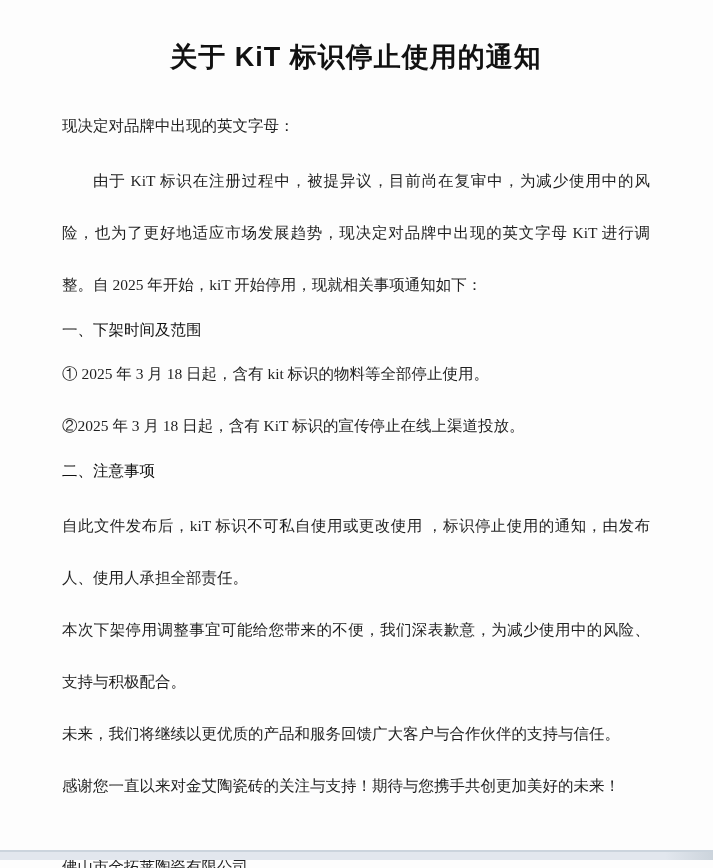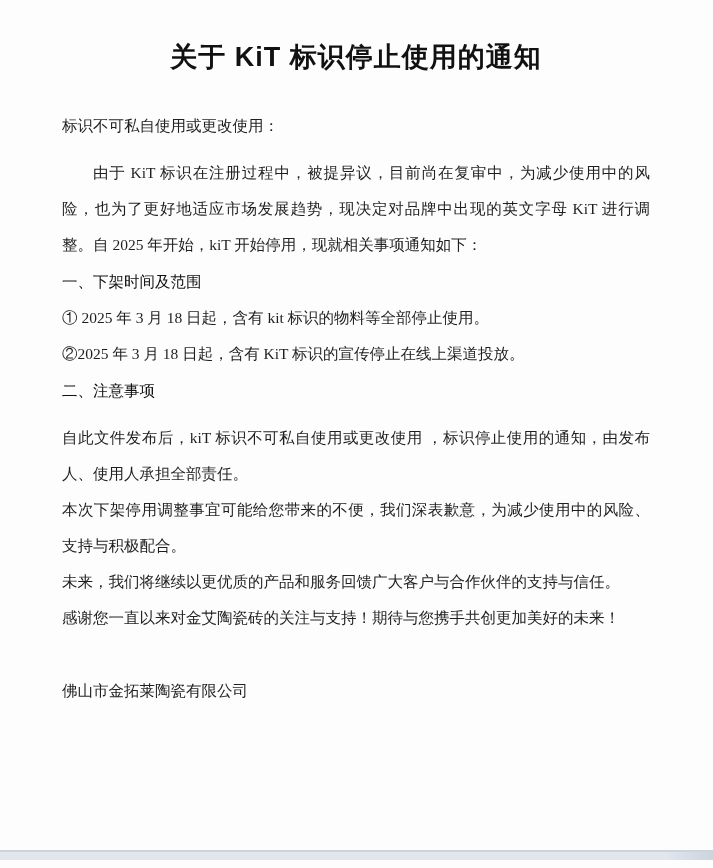--- a/index.html
+++ b/index.html
@@ -33,21 +33,21 @@
   }
   .body-text {
     font-size: 15.5px;
   }
   .salutation {
     margin: 0;
     line-height: 36px;
   }
   .para {
     margin: 0;
-    line-height: 36px;
+    line-height: 52px;
     text-align: justify;
   }
   .para.gap-top { margin-top: 11px; }
   .indent { text-indent: 2em; }
   .heading {
     font-family: "Liberation Sans", sans-serif;
     font-weight: normal;
     font-size: 15.5px;
     line-height: 37px;
     margin: 0;
@@ -88,21 +88,21 @@
 </style>
 </head>
 <body>
 
 <div class="page">
 
   <h1 class="title">关于 KiT 标识停止使用的通知</h1>
 
   <div class="body-text">
 
-    <p class="salutation">标识不可私自使用或更改使用：</p>
+    <p class="salutation">现决定对品牌中出现的英文字母：</p>
 
     <p class="para indent gap-top">由于 KiT 标识在注册过程中，被提异议，目前尚在复审中，为减少使用中的风险，也为了更好地适应市场发展趋势，现决定对品牌中出现的英文字母 KiT 进行调整。自 2025 年开始，kiT 开始停用，现就相关事项通知如下：</p>
 
     <h2 class="heading">一、下架时间及范围</h2>
 
     <p class="para">① 2025 年 3 月 18 日起，含有 kit 标识的物料等全部停止使用。</p>
 
     <p class="para">②2025 年 3 月 18 日起，含有 KiT 标识的宣传停止在线上渠道投放。</p>
 
     <h2 class="heading">二、注意事项</h2>

